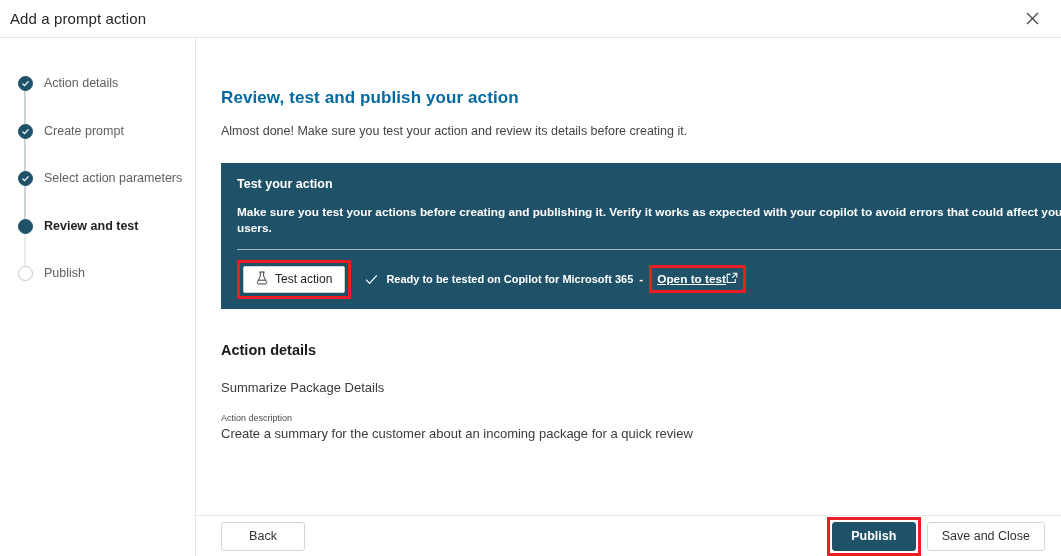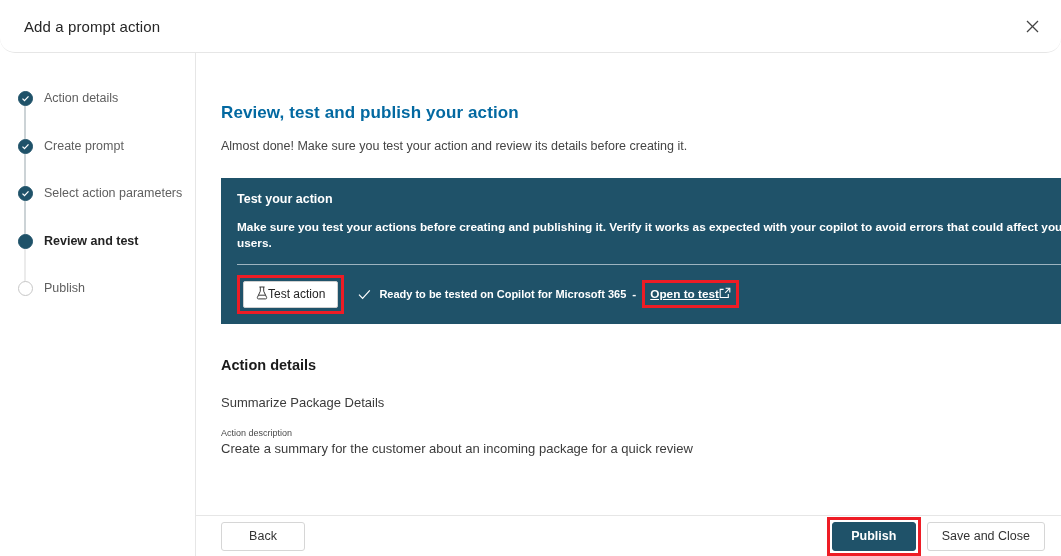--- a/index.html
+++ b/index.html
@@ -11,28 +11,27 @@
     height: 556px;
     background: #ffffff;
     font-family: "Liberation Sans", sans-serif;
     color: #242424;
     overflow: hidden;
     position: relative;
   }
 
   
   .header {
-    height: 53px;
+    height: 38px;
     border-bottom: 1px solid #e6e6e6;
     display: flex;
     align-items: center;
-    padding: 0 0 0 24px;
-    box-sizing: border-box;
-    position: relative;
-    border-radius: 15px;
+    padding: 0 0 0 10px;
+    box-sizing: border-box;
+    position: relative;
   }
   .header-title {
     font-size: 15px;
     color: #262626;
     letter-spacing: .1px;
   }
   .close-btn {
     position: absolute;
     right: 14px;
     top: 50%;
@@ -181,21 +180,21 @@
   }
   .test-btn {
     background: #ffffff;
     color: #242424;
     border: 1px solid #d0d0d0;
     border-radius: 2px;
     height: 25px;
     padding: 0 12px;
     display: inline-flex;
     align-items: center;
-    gap: 0;
+    gap: 7px;
     font-size: 12px;
     font-family: "Liberation Sans", sans-serif;
     cursor: pointer;
   }
   .check-mark {
     margin: 0 8px 0 2px;
     display: inline-flex;
     align-items: center;
   }
   .ready-text {

